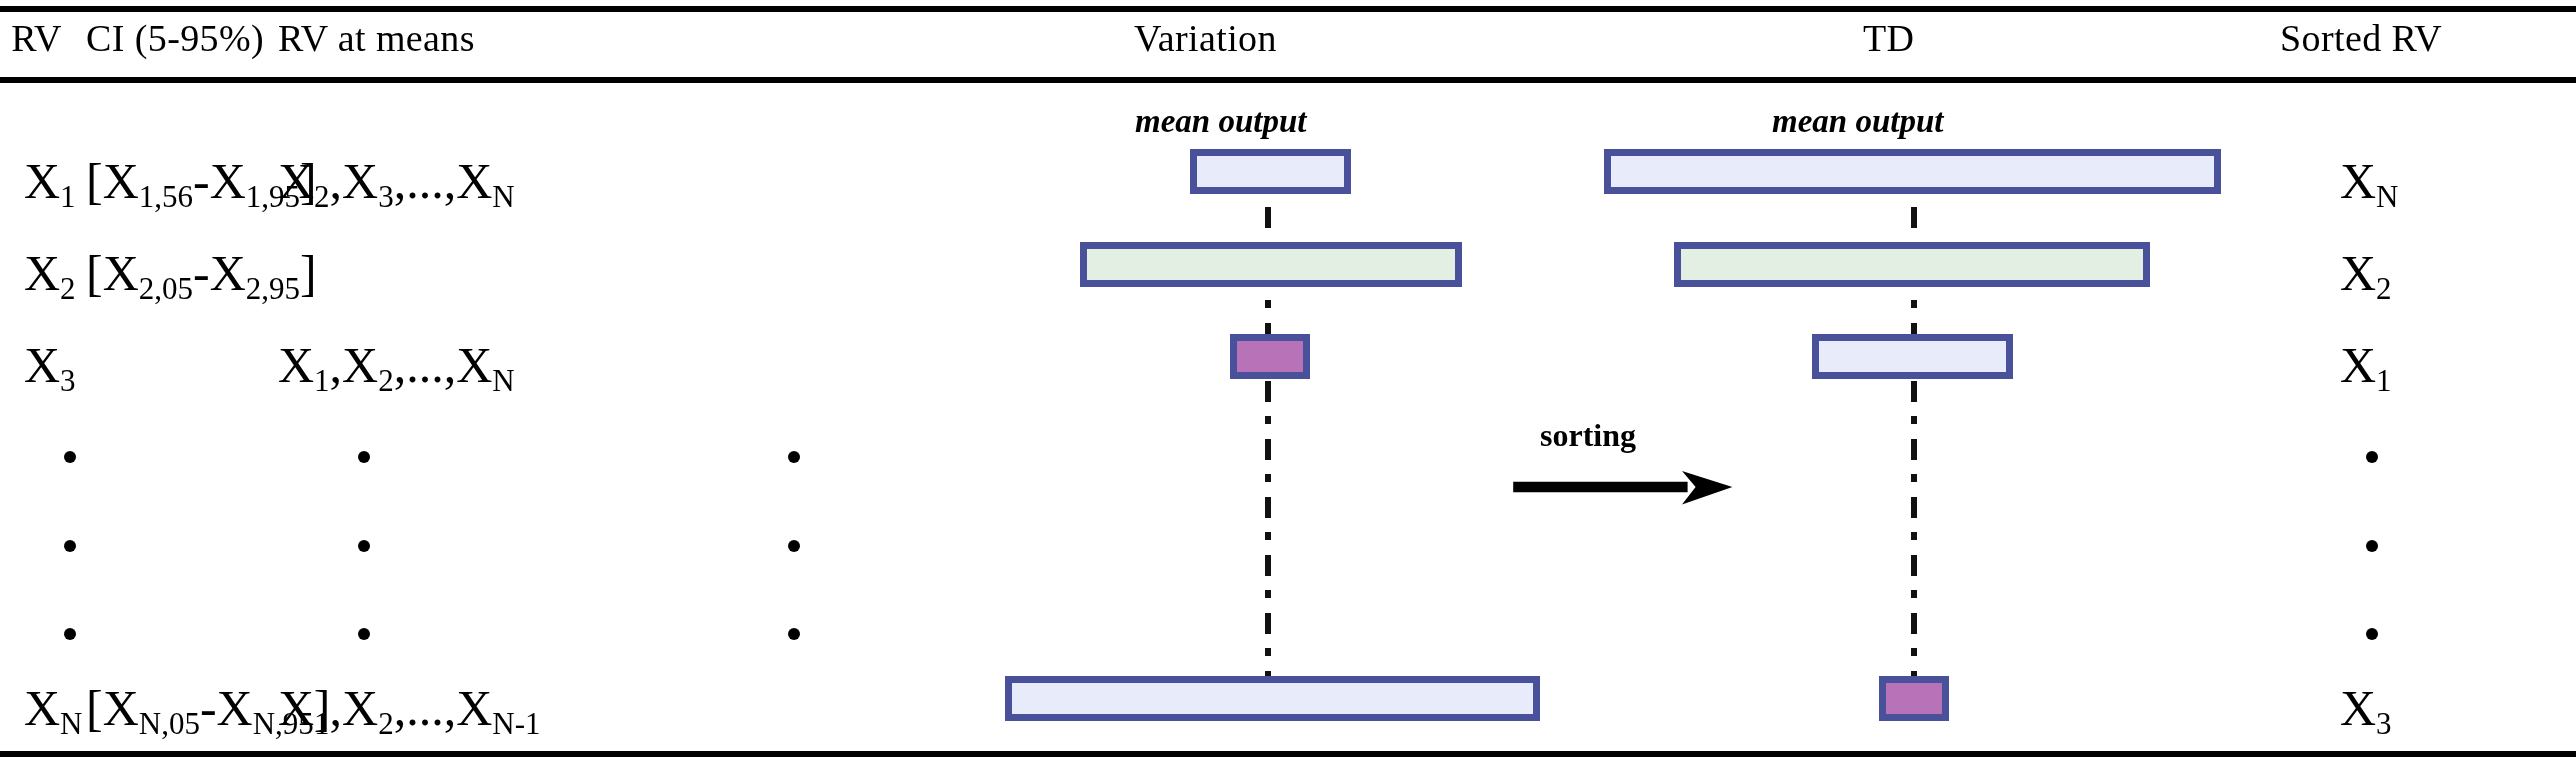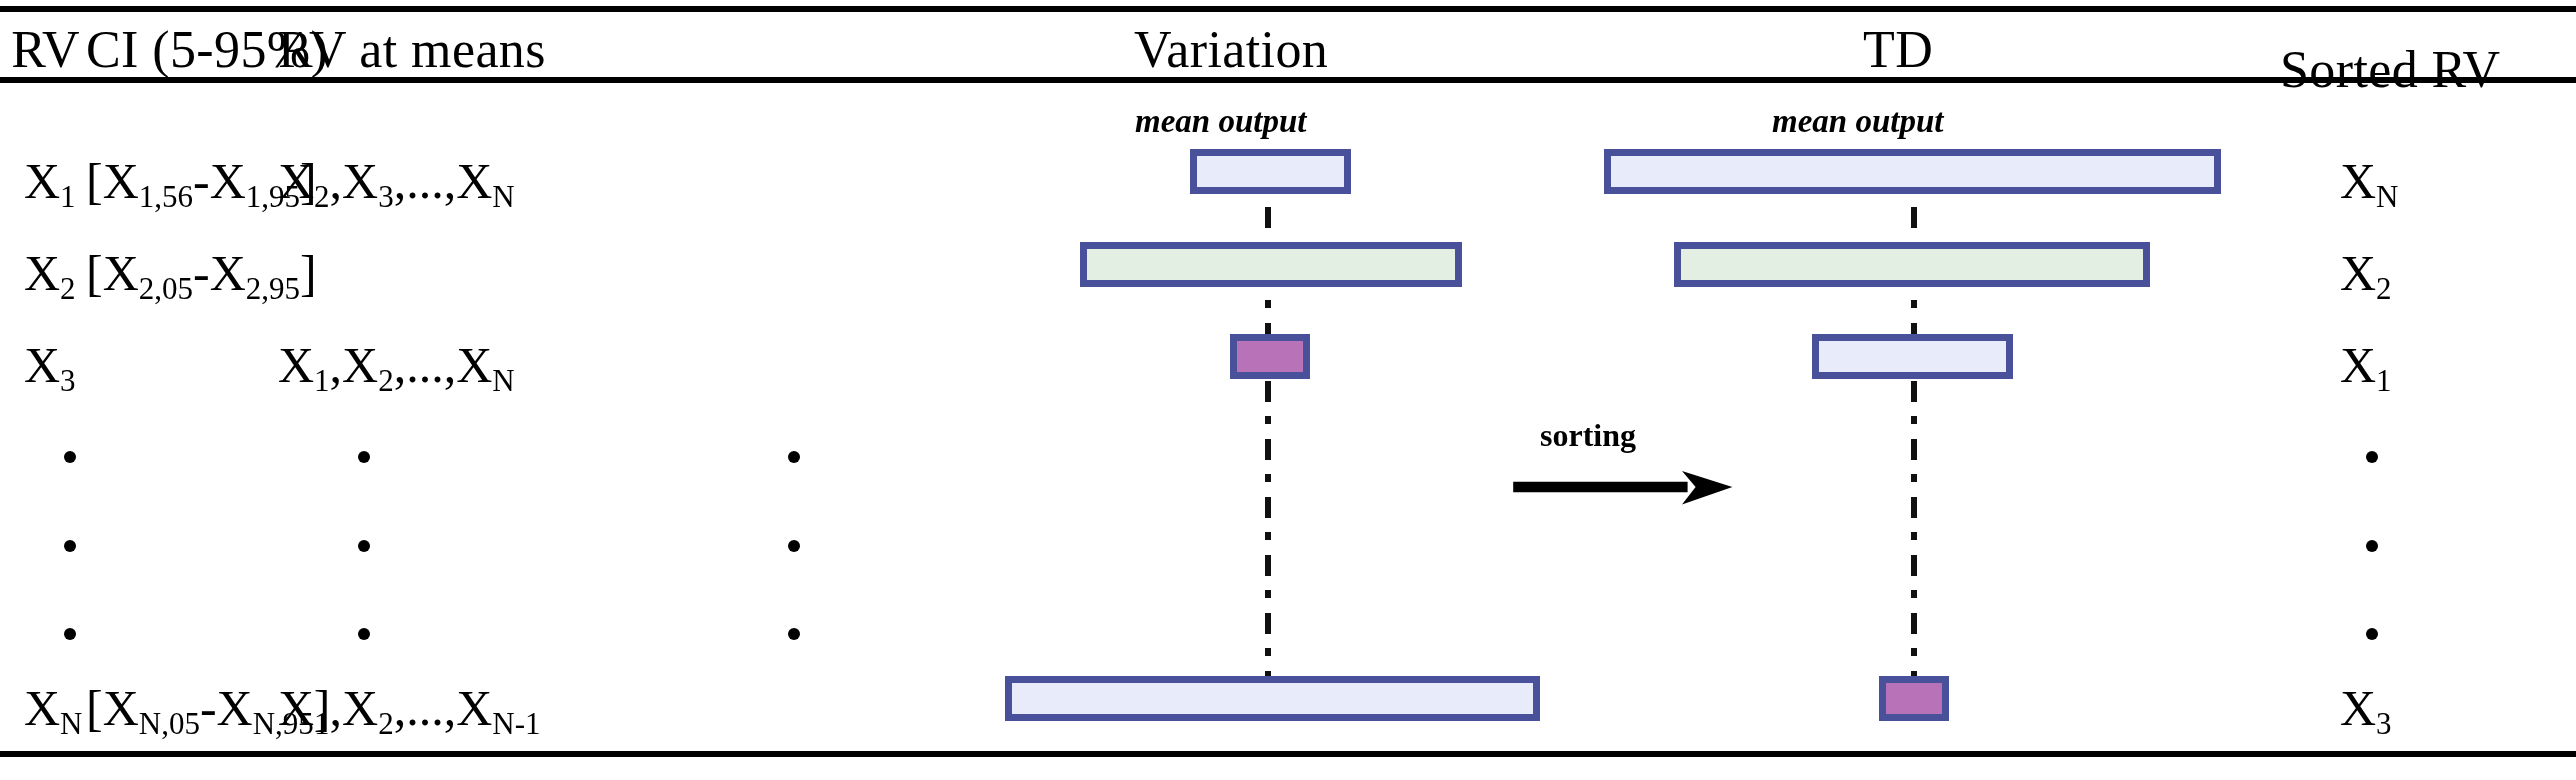--- a/index.html
+++ b/index.html
@@ -12,31 +12,31 @@
   #sheet{position:relative;width:2576px;height:780px;background:#fff;}
 
   
   .rule{position:absolute;left:0;width:2576px;background:#000;}
   .rule-top   {top:6.4px;height:5.6px;}
   .rule-head  {top:77px;height:5.6px;}
   .rule-bot   {top:751px;height:5.6px;}
 
   
   .hdr{
-    position:absolute;top:19px;height:62px;
-    font-size:52px;line-height:62px;
+    position:absolute;top:7px;height:62px;
+    font-size:38px;line-height:62px;
     white-space:nowrap;
     letter-spacing:0.4px;
   }
   .hdr.c-rv      {left:11.2px;}
   .hdr.c-ci      {left:86px;font-family:Liberation Serif, serif;}
   .hdr.c-means   {left:278px;}
   .hdr.c-var     {left:1134px;}
   .hdr.c-td      {left:1863px;}
-  .hdr.c-sorted  {left:2280px;margin-top:20px;}
+  .hdr.c-sorted  {left:2280px;}
 
   
   .cell{
     position:absolute;
     font-size:50px;line-height:50px;
     white-space:nowrap;
   }
   .cell sub{font-size:.62em;line-height:0;vertical-align:-.28em;}
   .col-rv    {left:24px;}
   .col-ci    {left:86px;}

